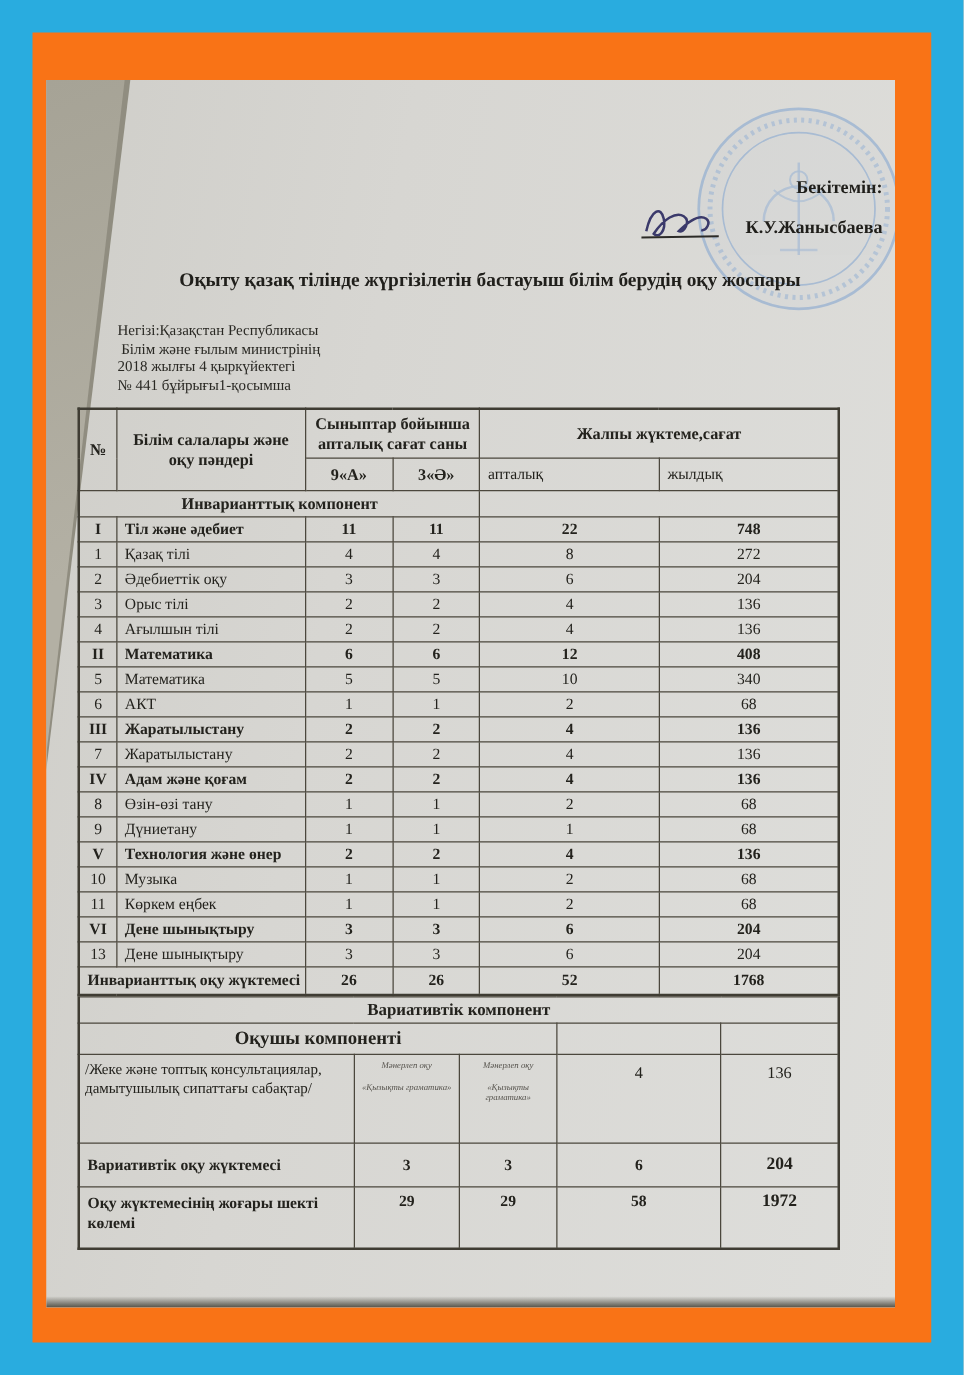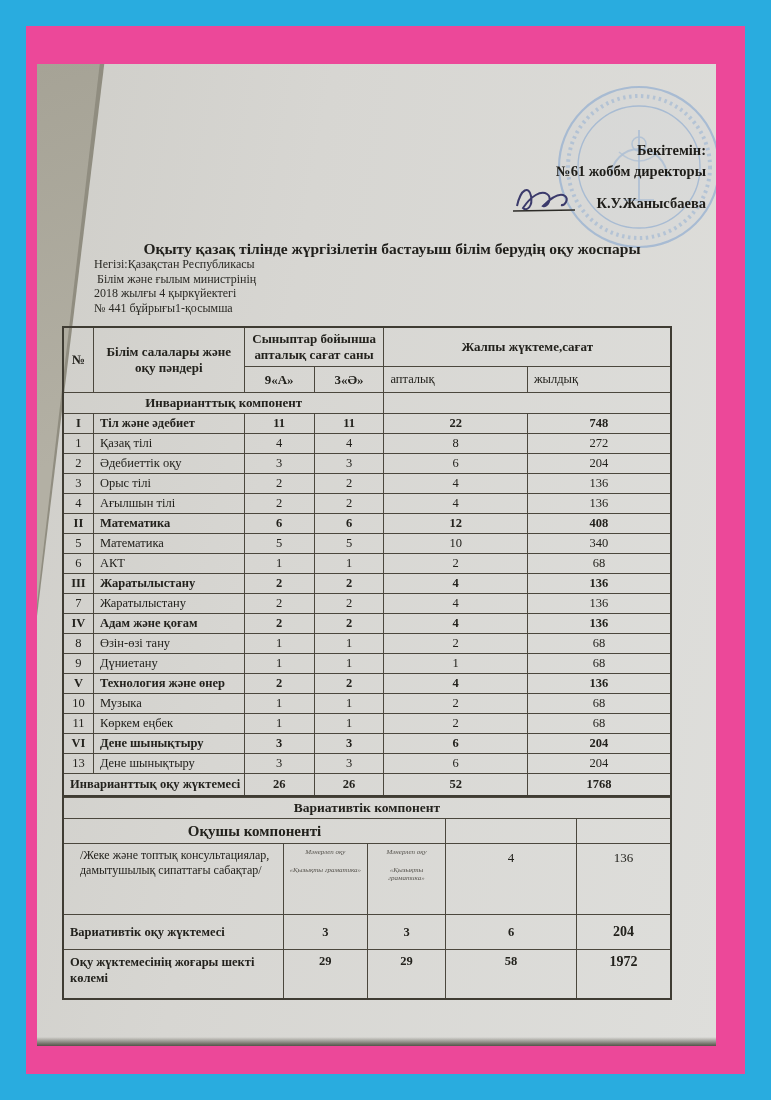--- a/index.html
+++ b/index.html
@@ -1,35 +1,35 @@
 <!DOCTYPE html>
 <html><head>
 <meta charset="utf-8">
 <style>
   html,body{margin:0;padding:0;}
   .canvas{position:relative;width:771px;height:1100px;background:#29ACDF;overflow:hidden;
           font-family:"Liberation Serif","DejaVu Serif",serif;}
-  .mat{position:absolute;left:26px;top:26px;width:719px;height:1048px;background:#ec4899;}
+  .mat{position:absolute;left:26px;top:26px;width:719px;height:1048px;background:#f97316;}
   .photo{position:absolute;left:11px;top:38px;width:679px;height:982px;overflow:hidden;
          background:linear-gradient(100deg,#cfcec9 0%,#d7d6d2 35%,#dededb 100%);}
   .desk-corner{position:absolute;left:0;top:0;width:112px;height:540px;
          background:linear-gradient(160deg,#a6a396,#b3b0a4 70%);
          clip-path:polygon(0 0,56% 0,0 100%);}
   .desk-edge{position:absolute;left:0;top:0;width:118px;height:552px;
          background:#908d80;clip-path:polygon(0 0,57% 0,0 100%);}
   .bottom-shadow{position:absolute;left:0;bottom:0;width:100%;height:9px;
          background:linear-gradient(to top,#555349,rgba(85,83,73,0));}
 
   .stamp{position:absolute;left:517px;top:18px;z-index:0;opacity:.55;}
   .approval{position:absolute;right:10px;top:76px;z-index:1;text-align:right;
             font-weight:bold;font-size:14.5px;line-height:21px;color:#1f1e1a;}
   .sig-line{display:flex;justify-content:flex-end;align-items:flex-end;gap:3px;}
   .sig-svg{display:block;}
 
-  .doc-title{position:absolute;left:45px;right:14px;top:176px;text-align:center;
+  .doc-title{position:absolute;left:45px;right:14px;top:152px;text-align:center;
              font-weight:bold;font-size:15.5px;color:#201f1b;}
   .basis{position:absolute;left:57px;top:180px;font-size:12px;line-height:14.5px;color:#2a2924;margin-top:13px;}
   .basis .ind{padding-left:3px;}
 
   .tables{position:absolute;left:25px;top:262px;width:610px;z-index:1;}
   table{width:100%;border-collapse:collapse;table-layout:fixed;color:#23221d;font-size:12.5px;}
   table.main{border:2px solid #3f3c33;}
   table.lower{border:2px solid #3f3c33;border-top:none;}
   td{border:1px solid #4b473d;padding:0 3px;height:19px;text-align:center;
      vertical-align:middle;overflow:hidden;}
@@ -40,21 +40,21 @@
   .hd2 .cls{font-weight:bold;font-size:13px;}
   .hd2 .lab{text-align:left;font-size:12.5px;padding-left:6px;}
   .sec td{height:20px;font-weight:bold;font-size:13px;}
   .tot td{height:21px;font-weight:bold;}
   .full td{height:20px;font-weight:bold;font-size:13.5px;}
   .small{font-style:italic;font-size:7px;line-height:8.5px;color:#55524c;}
   .elect td{height:29px;}
   .student td{height:24px;}
   .student .stitle{font-weight:bold;font-size:15px;}
   .consult td{height:64px;vertical-align:top;padding-top:4px;}
-  .consult .lbl{text-align:left;font-size:12px;line-height:15px;padding-left:16px;}
+  .consult .lbl{text-align:left;font-size:12px;line-height:15px;padding-left:4px;}
   .consult .val{font-size:13px;padding-top:6px;}
   .consult .gap{display:block;height:9px;}
   .vtot td{height:34px;font-weight:bold;}
   .mload td{height:44px;font-weight:bold;vertical-align:top;padding-top:4px;}
   .mload .lbl2{font-size:12.5px;line-height:16px;}
   .big{font-size:14px;}
 </style>
 </head>
 <body>
 
@@ -72,21 +72,20 @@
         <circle cx="85" cy="85" r="61" fill="none" stroke="#7fa2cf" stroke-width="1.4"></circle>
         <path d="M85 48 v74" stroke="#85a7d2" stroke-width="2" fill="none" opacity="0.8"></path>
         <path d="M57 95 a28 28 0 0 1 56 0" stroke="#85a7d2" stroke-width="2" fill="none" opacity="0.8"></path>
         <path d="M65 70 q20 18 40 0" stroke="#85a7d2" stroke-width="1.6" fill="none" opacity="0.7"></path>
         <path d="M70 118 h30" stroke="#85a7d2" stroke-width="2" opacity="0.7"></path>
         <circle cx="85" cy="62" r="7" fill="none" stroke="#85a7d2" stroke-width="1.6" opacity="0.8"></circle>
       </svg>
 
       <div class="approval">
         <div>Бекітемін:</div>
-        <div>№61 жоббм директоры</div>
         <div class="sig-line">
           <svg class="sig-svg" width="80" height="32" viewBox="0 0 80 32">
             <path d="M4 24 C 8 6, 16 4, 18 14 C 20 24, 14 30, 10 26 C 18 14, 28 8, 34 12 C 40 16, 34 26, 30 24 C 38 16, 46 10, 52 14 C 56 17, 52 24, 48 23" fill="none" stroke="#3b3a6b" stroke-width="2"></path>
             <line x1="0" y1="29" x2="62" y2="28" stroke="#2c2b27" stroke-width="1.6"></line>
           </svg>
           <span>К.У.Жанысбаева</span>
         </div>
       </div>
 
       <div class="doc-title">Оқыту қазақ тілінде жүргізілетін бастауыш білім берудің оқу жоспары</div>

